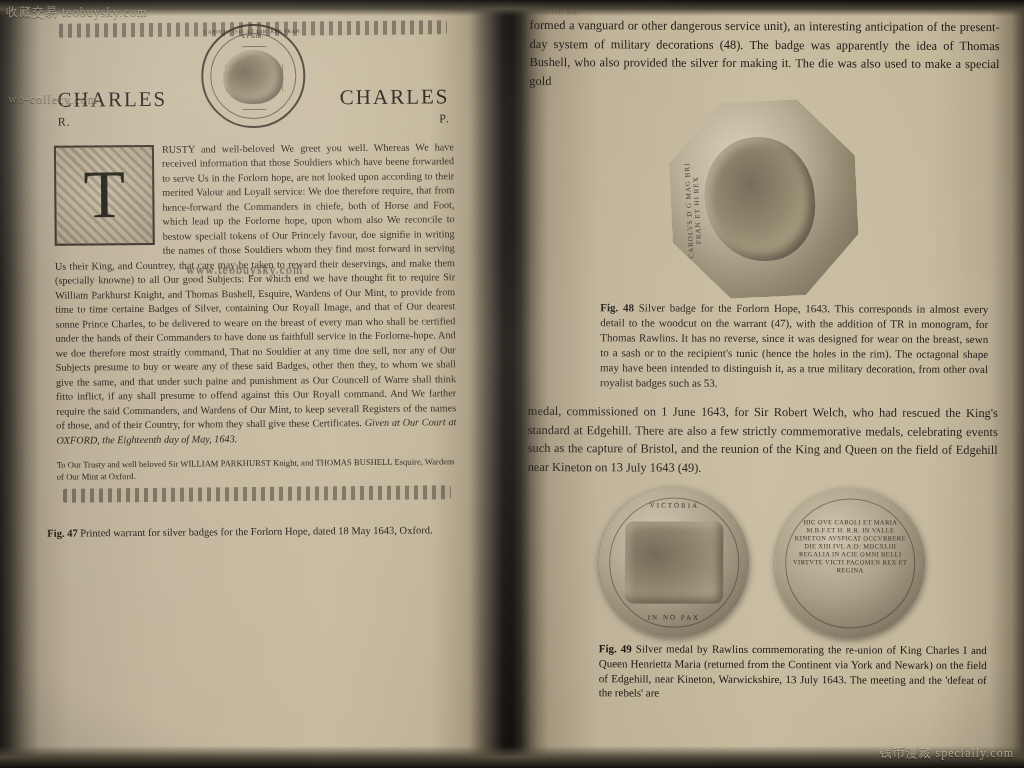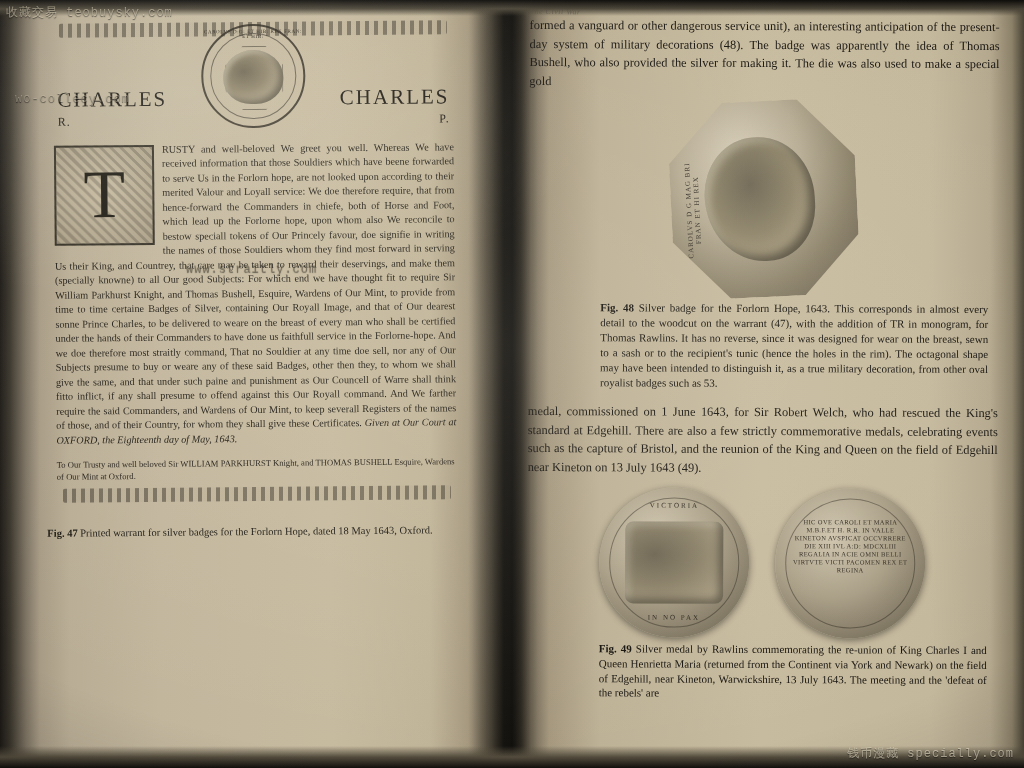--- a/index.html
+++ b/index.html
@@ -296,27 +296,27 @@
     color: #17140f;
     text-align: justify;
   }
   .right-caption .lbl { font-weight: bold; }
 
   
   .wm {
     position: absolute;
     color: rgba(225,215,190,0.55);
     font-size: 12px;
-    font-family: Liberation Mono, monospace;
+    font-family: Liberation Serif, serif;
     letter-spacing: 1px;
     pointer-events: none;
     text-shadow: 0 1px 1px rgba(0,0,0,0.5);
   }
   .wm.tl { left: 6px; top: 4px; }
-  .wm.ml { left: 15px; top: 92px; color: rgba(215,205,182,0.40); }
+  .wm.ml { left: 8px; top: 92px; color: rgba(215,205,182,0.40); }
   .wm.mc { left: 186px; top: 262px; color: rgba(120,110,90,0.38); }
   .wm.br { right: 10px; bottom: 6px; color: rgba(230,220,196,0.6); }
 </style>
 </head>
 <body>
 
 <div id="page">
   <div class="book"></div>
 
   <div class="page-left">
@@ -405,15 +405,15 @@
     </div>
   </div>
 
   <div class="gutter-shadow"></div>
   <div class="top-edge"></div>
   <div class="bottom-edge"></div>
   <div class="vignette"></div>
 
   <div class="wm tl">收藏交易 teobuysky.com</div>
   <div class="wm ml">wo-collecy.com</div>
-  <div class="wm mc">www.straitly.com</div>
+  <div class="wm mc">www.teobuysky.com</div>
   <div class="wm br">钱币漫藏 specially.com</div>
 </div>
 
 </body></html>

